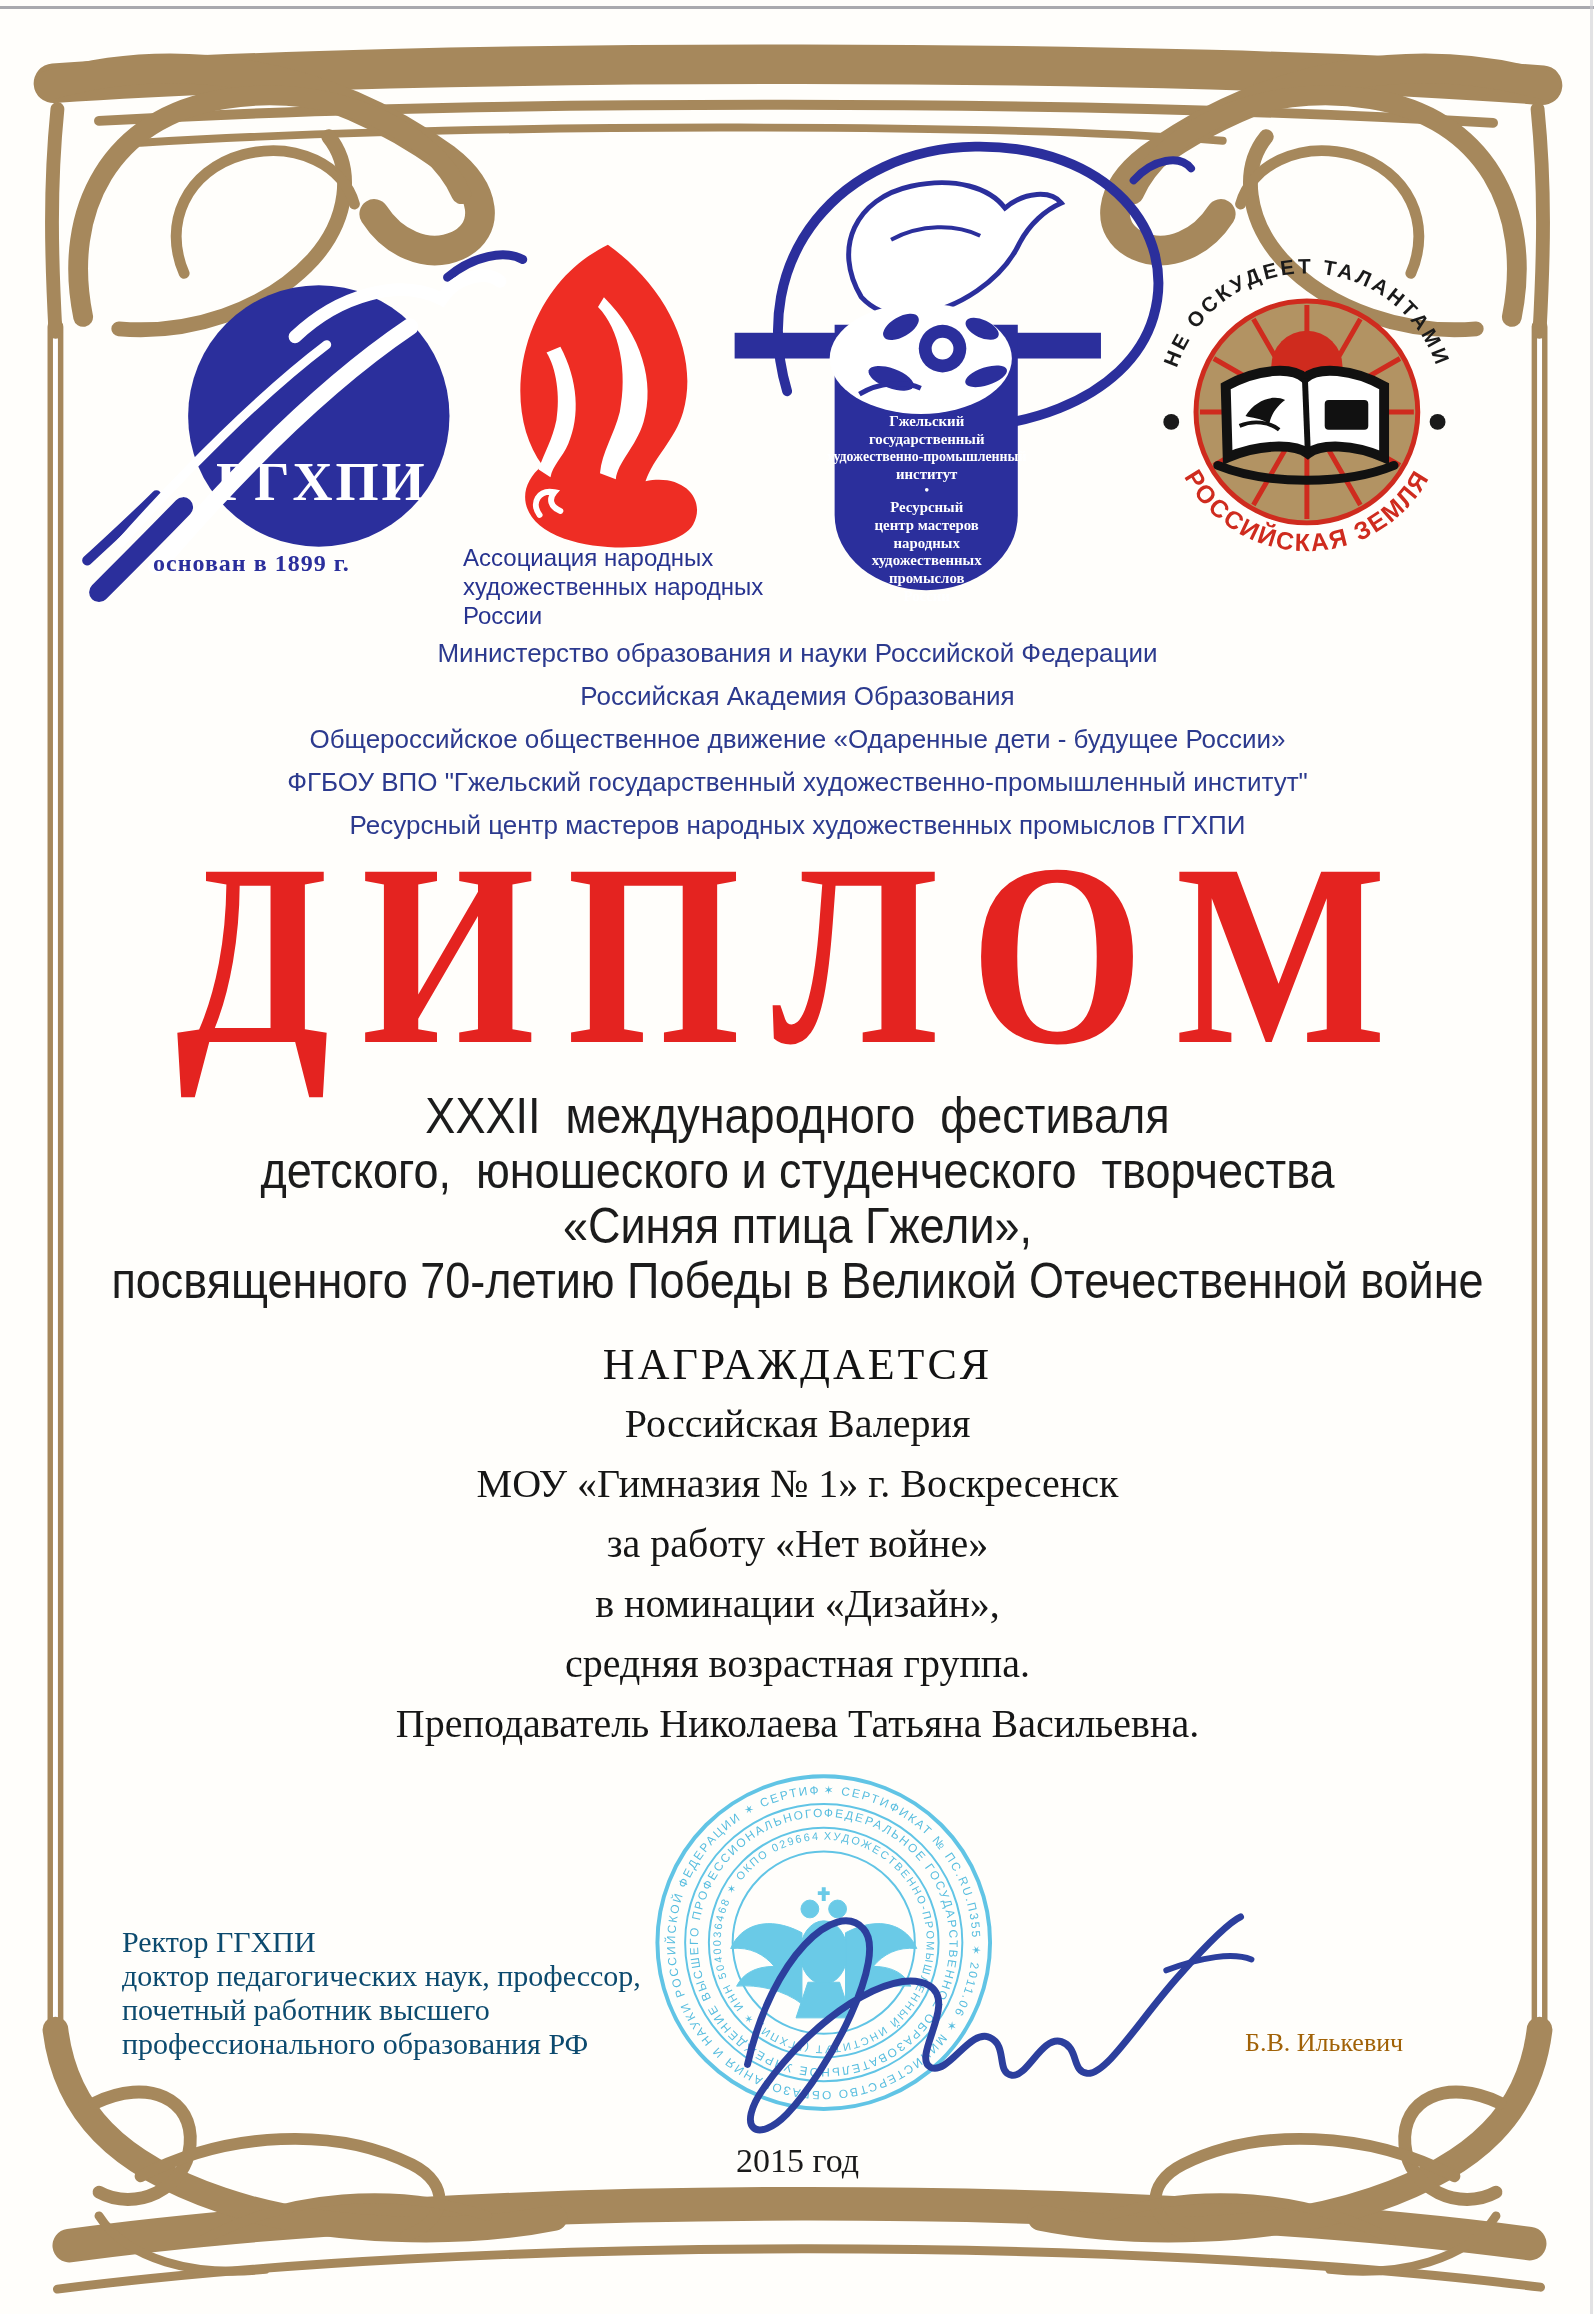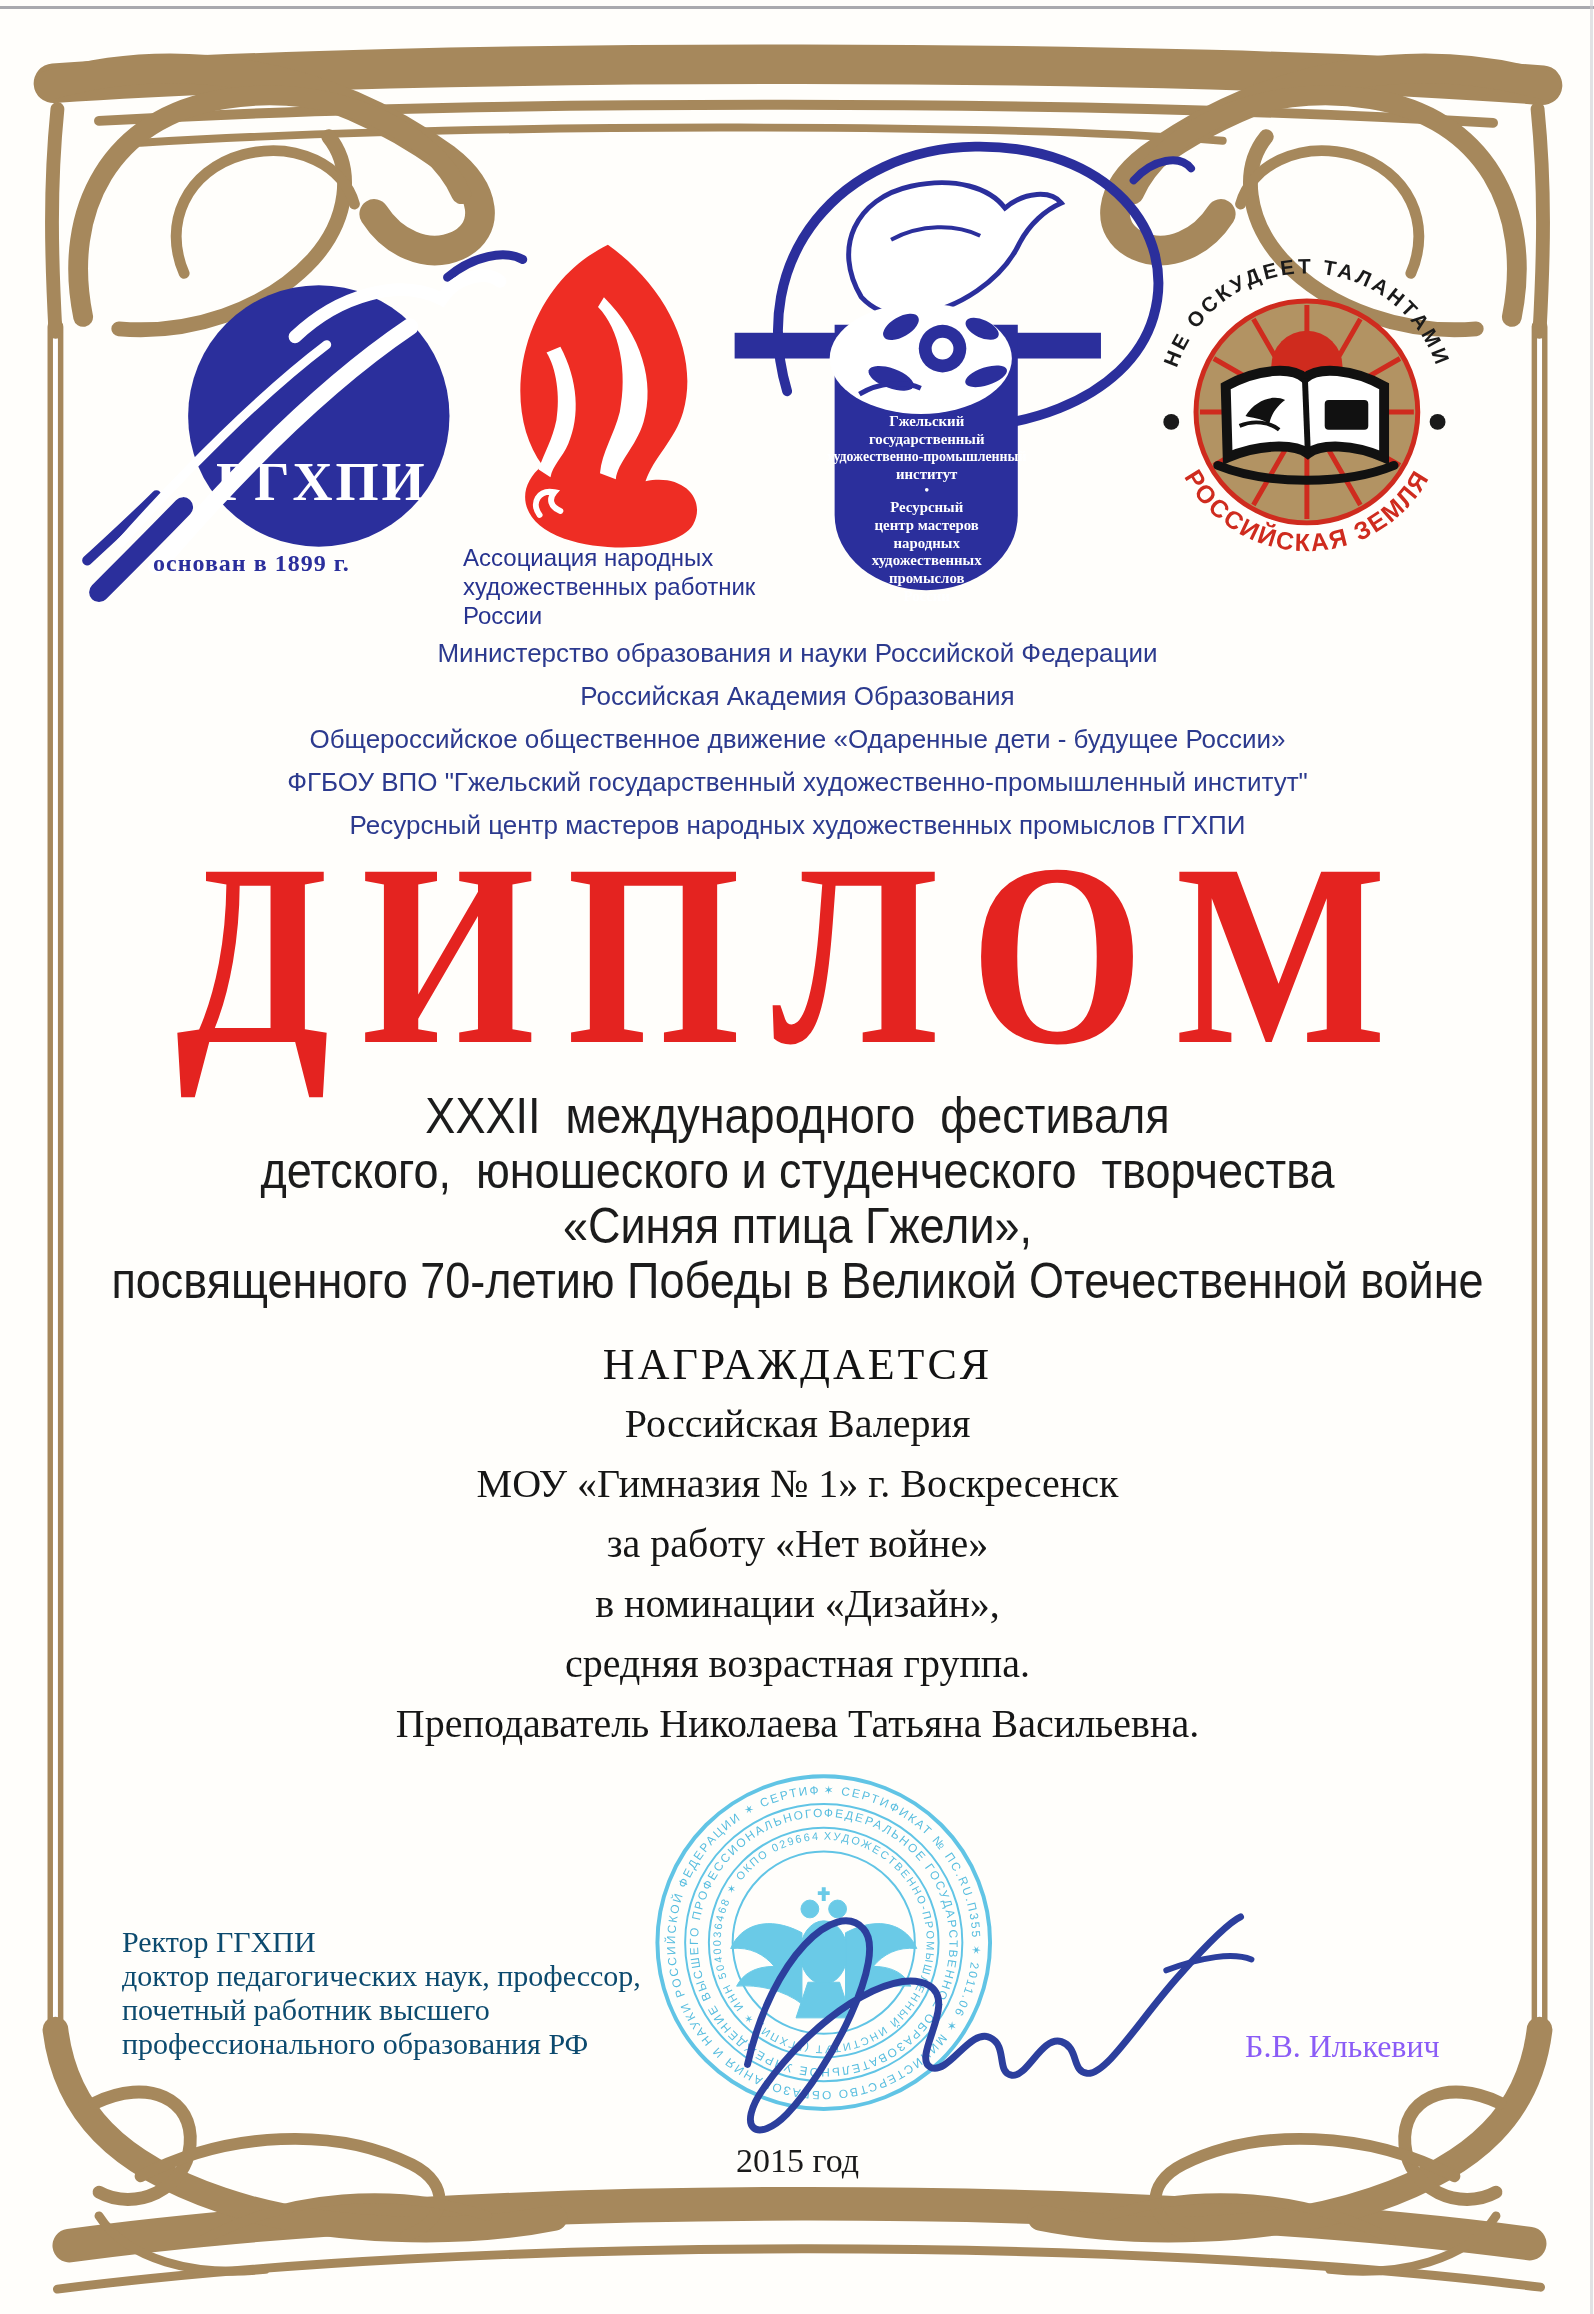--- a/index.html
+++ b/index.html
@@ -19,21 +19,21 @@
     letter-spacing:26px;color:#e42320;transform:scale(1.22,1.42);transform-origin:50% 20%;
     font-family:"Liberation Serif",serif;
   }
   .fest{top:1089px;font-family:"Liberation Sans",sans-serif;font-size:50px;line-height:55px;color:#1c1c1c;
         transform:scaleX(0.9);transform-origin:50% 0;}
   .fest div{white-space:pre-wrap;}
   .award-heading{top:1339px;font-size:44px;letter-spacing:3px;color:#131313;}
   .award{top:1394px;font-size:40px;line-height:60px;color:#161616;}
   .rector{position:absolute;left:122px;top:1925px;width:594px;text-align:left;
           font-size:30px;line-height:34px;color:#0c4a6e;}
-  .signer{position:absolute;left:1245px;top:2028px;font-size:32px;color:#8b5cf6;}
+  .signer{position:absolute;left:1245px;top:2028px;font-size:26px;color:#a16207;}
   .year{top:2142px;font-size:34px;color:#1a1a1a;}
   .logo-caption{position:absolute;font-family:"Liberation Sans",sans-serif;}
   .cap-ggkhpi{left:153px;top:550px;width:337px;font-family:"Liberation Serif",serif;
               font-weight:bold;font-size:24px;color:#2b2f9c;letter-spacing:1px;}
   .cap-assoc{left:463px;top:543px;width:347px;font-size:24px;line-height:29px;color:#27338f;}
 </style>
 </head>
 <body>
 
 <div class="page">
@@ -183,21 +183,21 @@
     <g stroke="#2c3f9d" fill="none" stroke-linecap="round" stroke-linejoin="round">
       <path d="M755,2085 C780,1975 845,1918 872,1948 C898,1975 838,2090 795,2135 C765,2166 742,2150 772,2108 C820,2040 900,1985 938,2005 C968,2022 920,2078 940,2088 C958,2096 980,2048 1000,2058 C1018,2066 1006,2094 1022,2096 C1038,2098 1052,2056 1072,2062 C1090,2068 1082,2092 1098,2094 C1118,2096 1152,2038 1192,1994 C1217,1966 1240,1942 1253,1936" stroke-width="7"></path>
       <path d="M1178,1990 C1214,1976 1246,1972 1264,1979" stroke-width="6"></path>
     </g>
   </svg>
 
   <div class="logo-caption cap-ggkhpi">основан в 1899 г.</div>
 
   <div class="logo-caption cap-assoc">
     <div>Ассоциация народных</div>
-    <div>художественных работник</div>
+    <div>художественных народных</div>
     <div>России</div>
   </div>
 
   <div class="txt hdr">
     <div>Министерство образования и науки Российской Федерации</div>
     <div>Российская Академия Образования</div>
     <div>Общероссийское общественное движение «Одаренные дети - будущее России»</div>
     <div>ФГБОУ ВПО "Гжельский государственный художественно-промышленный институт"</div>
     <div>Ресурсный центр мастеров народных художественных промыслов ГГХПИ</div>
   </div>

